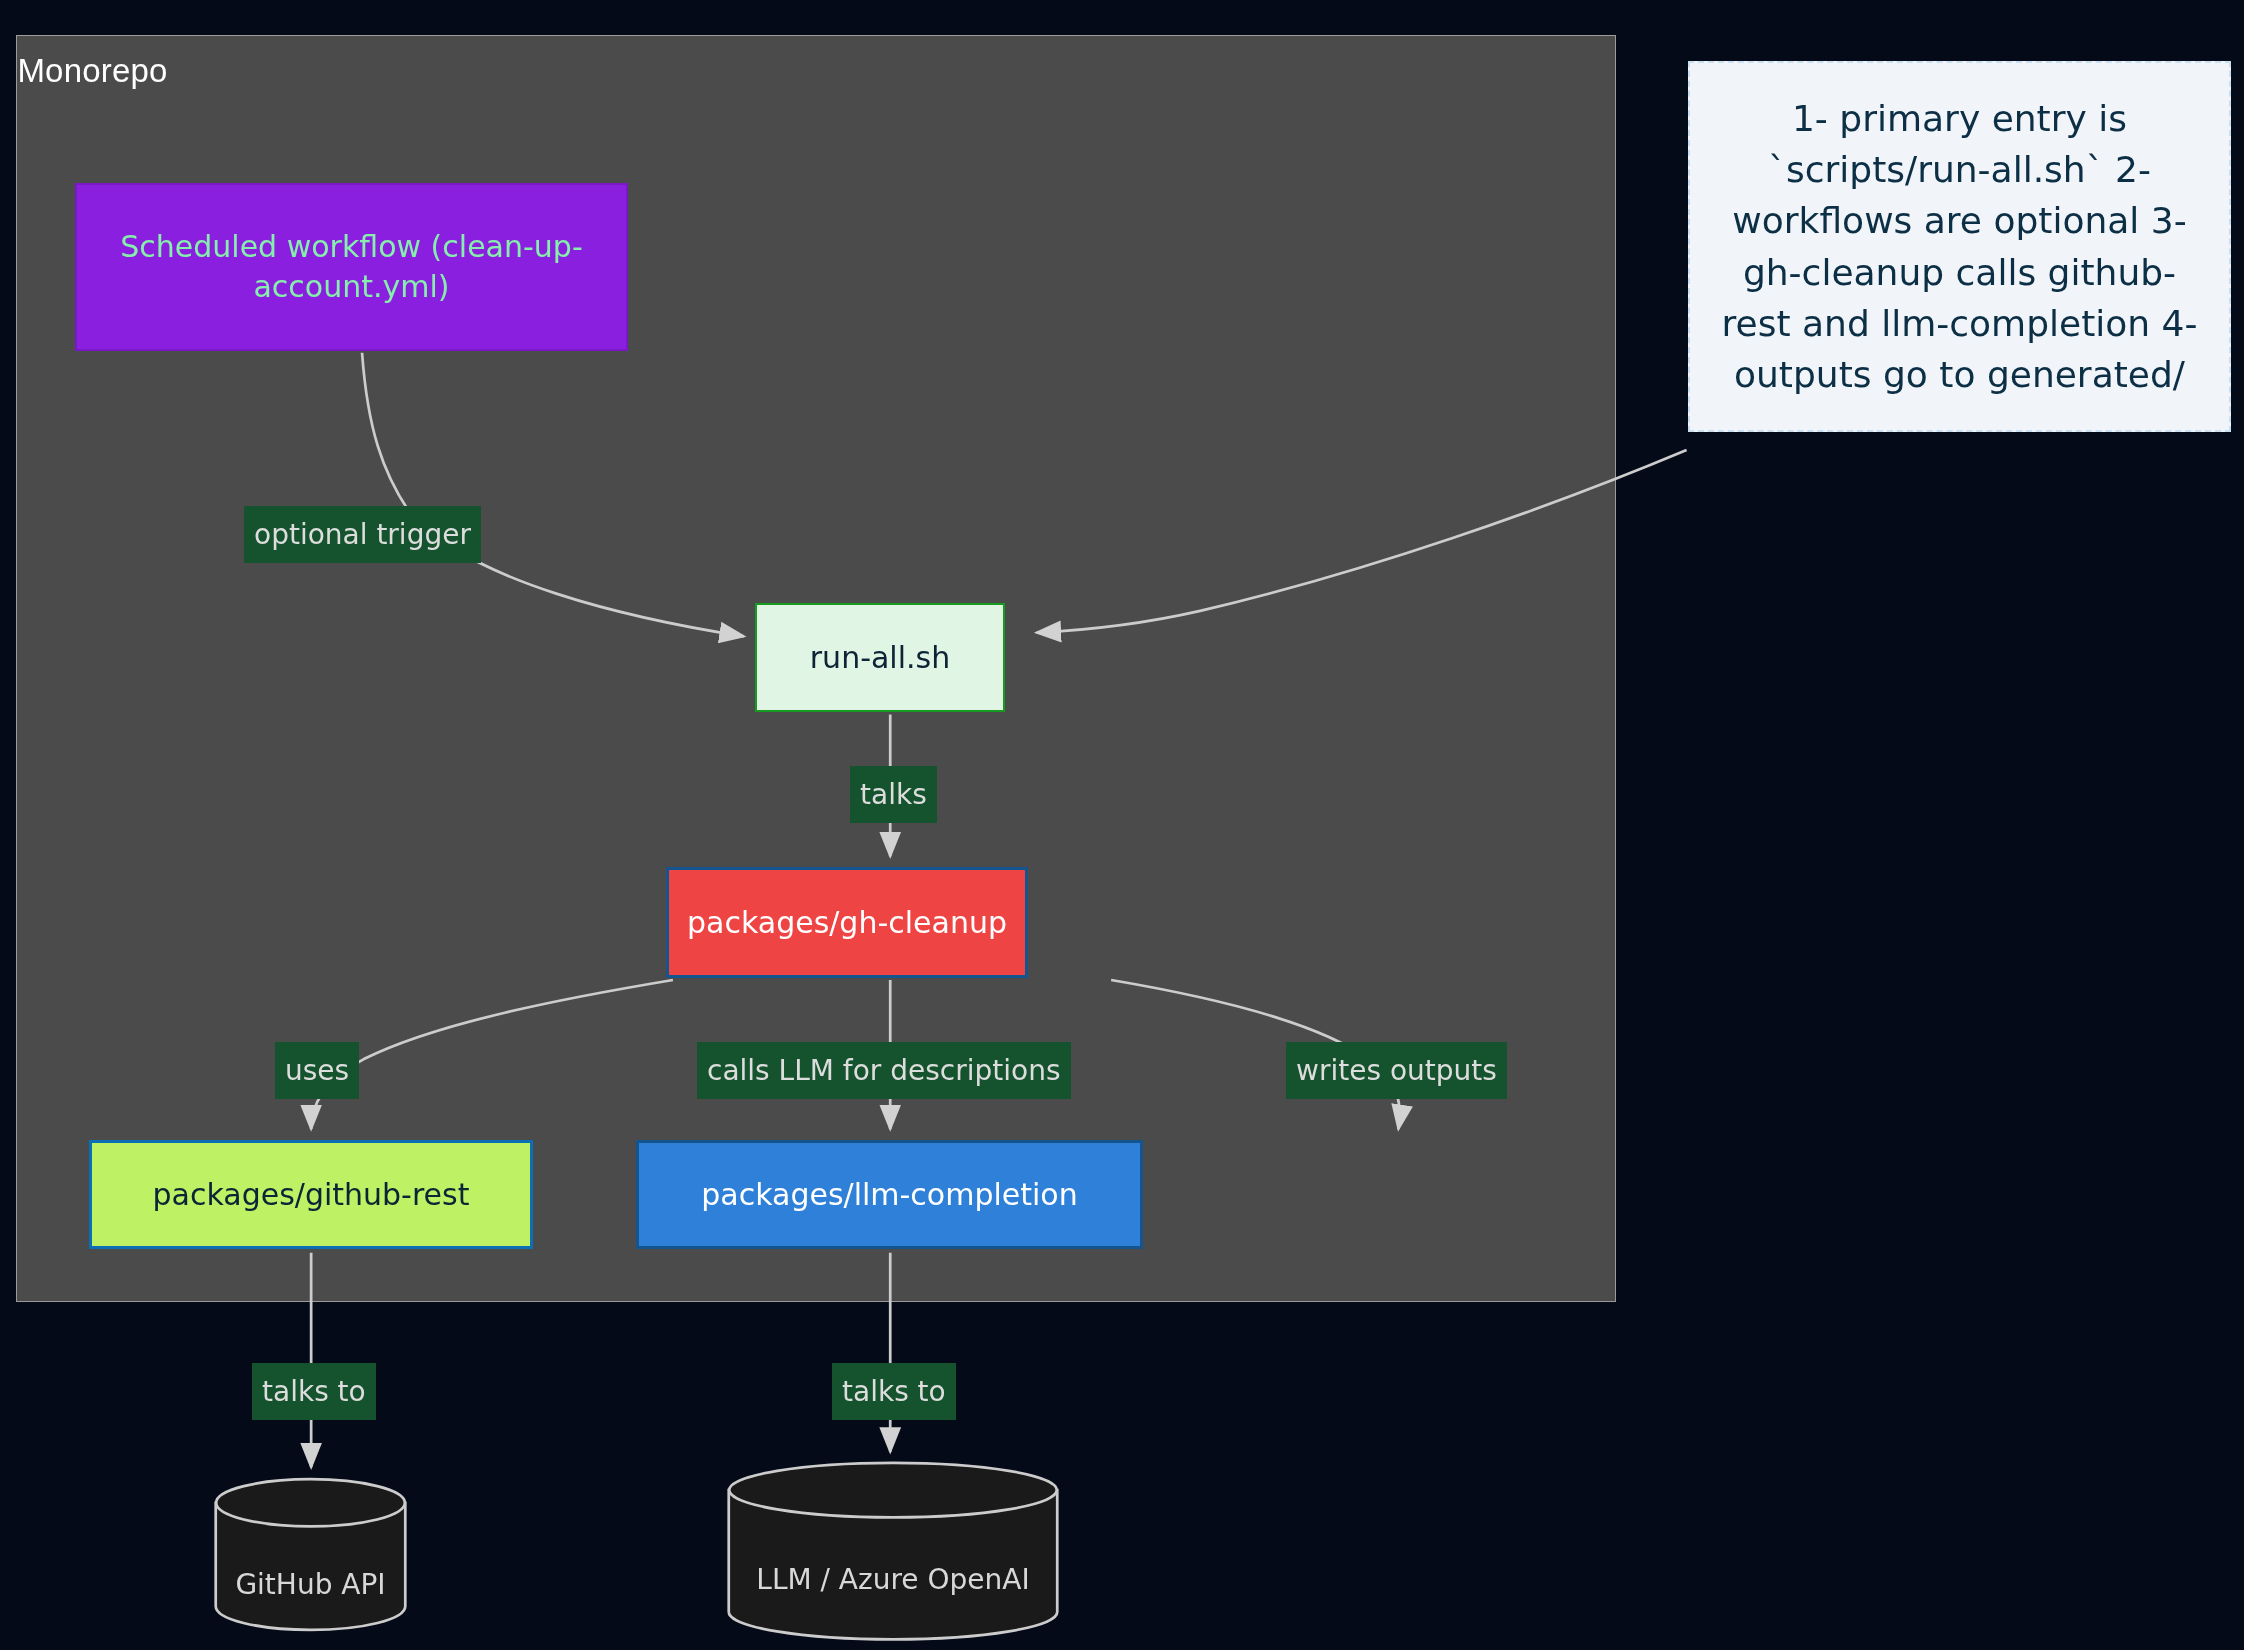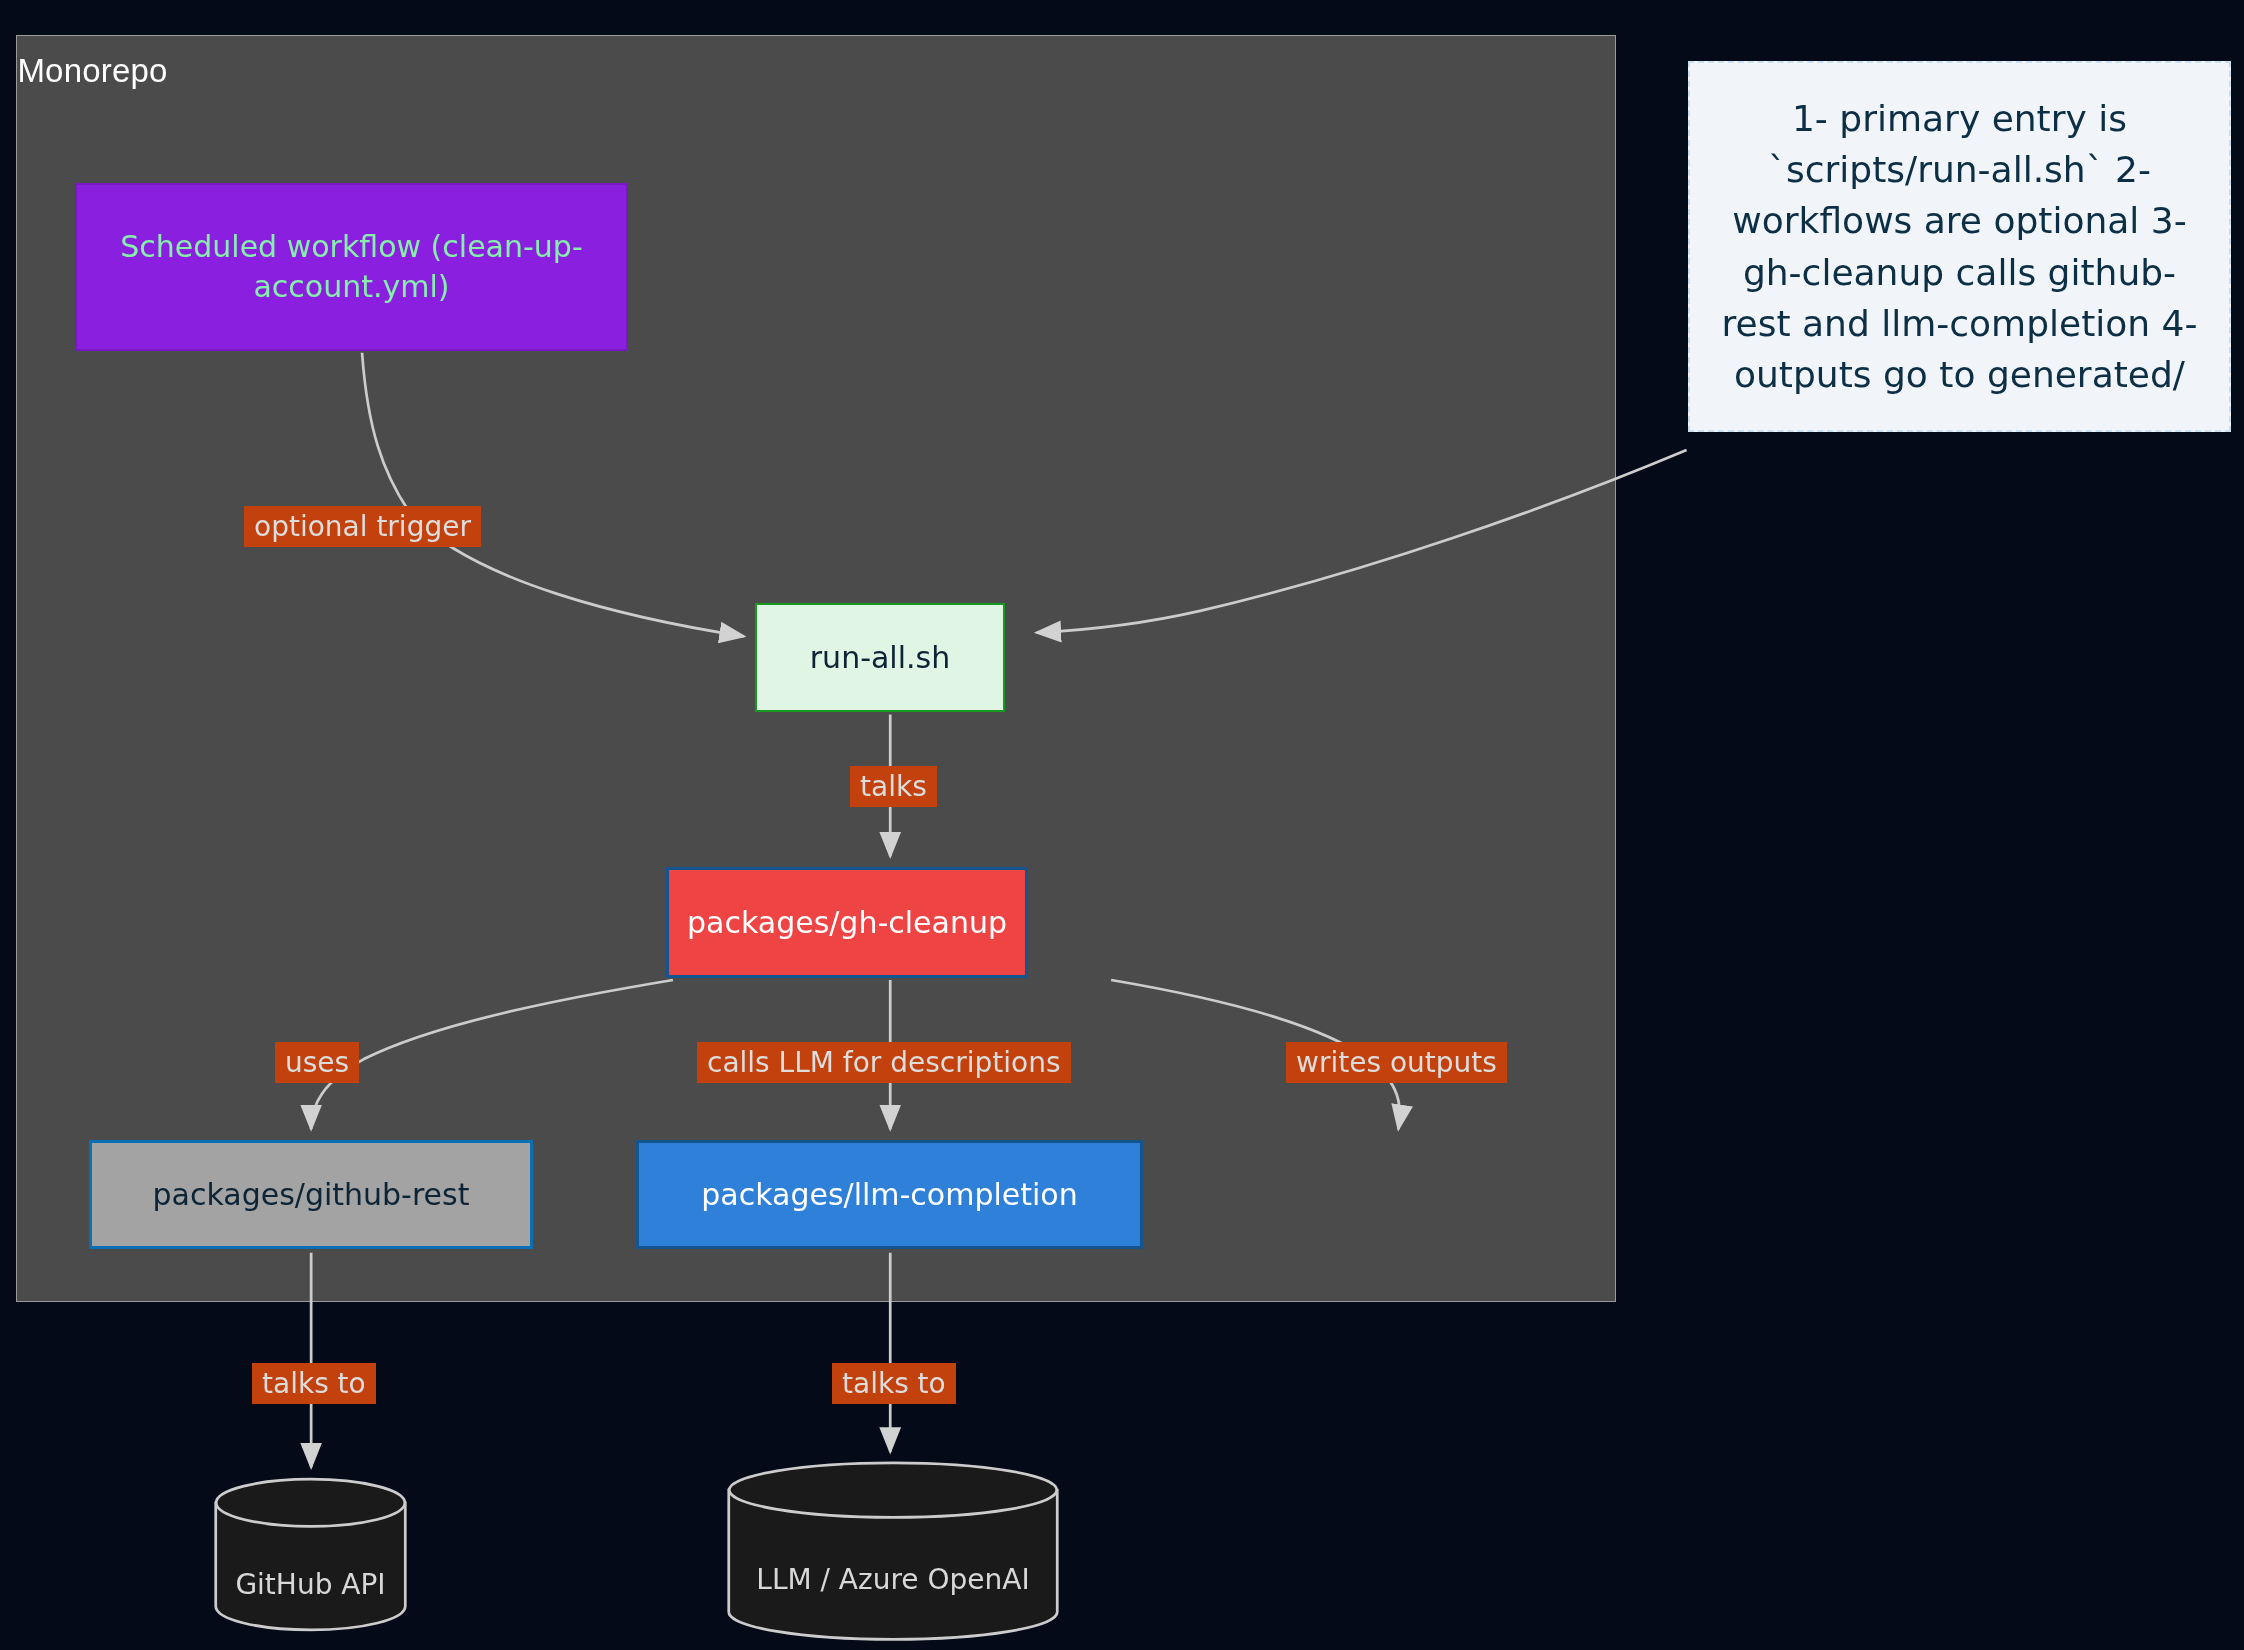--- a/index.html
+++ b/index.html
@@ -91,21 +91,21 @@
     background: #ef4444;
     border: 3.6px solid #14558f;
     color: #ffffff;
   }
 
   .node-githubrest {
     left: 89px;
     top: 1140px;
     width: 444px;
     height: 109px;
-    background: #a3a3a3;
+    background: #bef264;
     border: 3.6px solid #0b6fb5;
     color: #0c2435;
   }
 
   .node-llmcompletion {
     left: 636px;
     top: 1140px;
     width: 507px;
     height: 109px;
     background: #2f80d8;
@@ -168,24 +168,24 @@
     text-align: center;
     color: #0c2f45;
     font-size: 36px;
     line-height: 1.42;
     padding: 12.7px 31px;
   }
 
   
   .edge-label {
     position: absolute;
-    background: #c2410c;
+    background: #14532d;
     color: #dddddd;
     font-size: 28px;
-    padding: 4px 10px;
+    padding: 12px 10px;
     white-space: nowrap;
     box-sizing: border-box;
   }
   .lbl-optional-trigger { left: 244px; top: 506px; }
   .lbl-runs            { left: 850px; top: 766px; }
   .lbl-uses            { left: 275px; top: 1042px; text-align: center; }
   .lbl-calls-llm       { left: 697px; top: 1042px; }
   .lbl-writes-outputs  { left: 1286px; top: 1042px; }
   .lbl-talks-to-1      { left: 252px; top: 1363px; }
   .lbl-talks-to-2      { left: 832px; top: 1363px; }

